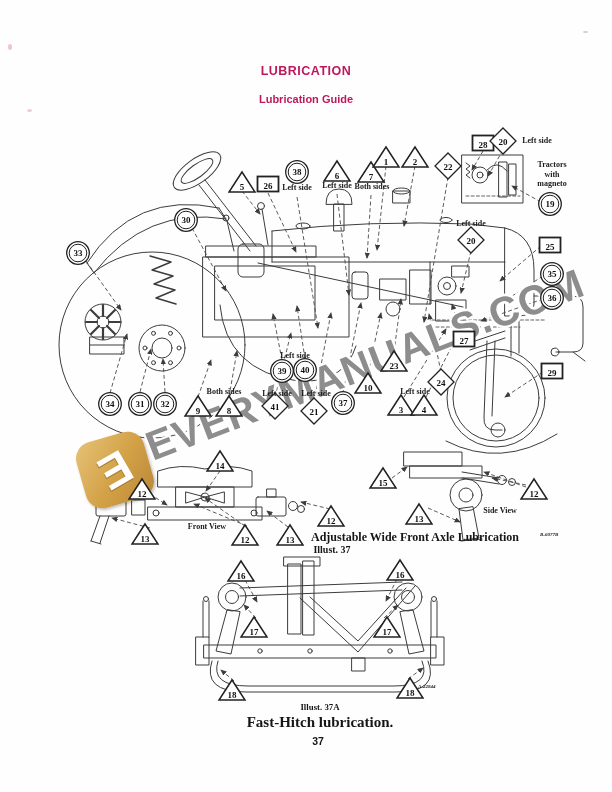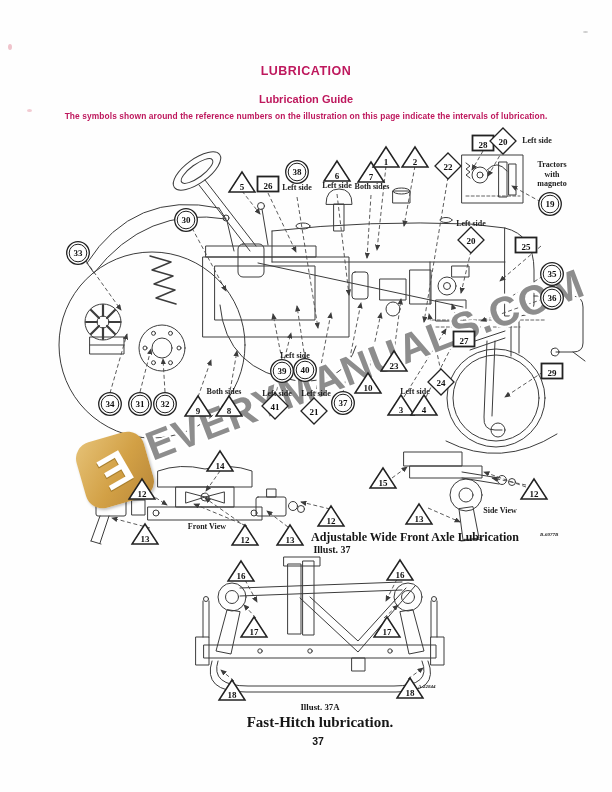--- a/index.html
+++ b/index.html
@@ -55,21 +55,20 @@
 <body>
 
 <div class="page">
 
   <div class="speck" id="speck1"></div>
   <div class="speck" id="speck2"></div>
   <div class="speck" id="speck3"></div>
 
   <div class="hdr" id="title">LUBRICATION</div>
   <div class="hdr" id="subtitle">Lubrication Guide</div>
-  <div class="hdr" id="intro">The symbols shown around the reference numbers on the illustration on this page indicate the intervals of lubrication.</div>
 
   <svg id="art" width="612" height="792" viewBox="0 0 612 792">
     <defs>
       <marker id="arr" markerWidth="7" markerHeight="6" refX="6" refY="3" orient="auto">
         <path d="M0,0 L7,3 L0,6 Z" fill="#3c3c3c"></path>
       </marker>
     </defs>
 
     <g class="ln">
 
@@ -342,21 +341,21 @@
         </svg></div>
       <div class="callout" style="left: 550px; top: 204px;"><svg width="27" height="27" viewBox="0 0 27 27">
           <circle cx="13.5" cy="13.5" r="11.3" fill="#fff" stroke="#222" stroke-width="1.3"></circle>
           <circle cx="13.5" cy="13.5" r="8.8" fill="none" stroke="#222" stroke-width="1"></circle>
           <text x="13.5" y="16.8" font-family="Liberation Serif,serif" font-size="9" font-weight="bold" text-anchor="middle" fill="#111">19</text>
         </svg></div>
       <div class="callout" style="left: 471px; top: 240px;"><svg width="29" height="29" viewBox="0 0 29 29">
           <polygon points="14.5,1.5 27.5,14.5 14.5,27.5 1.5,14.5" fill="#fff" stroke="#222" stroke-width="1.3"></polygon>
           <text x="14.5" y="18" font-family="Liberation Serif,serif" font-size="9" font-weight="bold" text-anchor="middle" fill="#111">20</text>
         </svg></div>
-      <div class="callout" style="left: 526px; top: 245px;"><svg width="24" height="18" viewBox="0 0 24 18">
+      <div class="callout" style="left: 550px; top: 245px;"><svg width="24" height="18" viewBox="0 0 24 18">
           <rect x="1.5" y="1.5" width="21" height="15" fill="#fff" stroke="#222" stroke-width="1.8"></rect>
           <text x="12" y="13.5" font-family="Liberation Serif,serif" font-size="9" font-weight="bold" text-anchor="middle" fill="#111">25</text>
         </svg></div>
       <div class="callout" style="left: 552px; top: 274px;"><svg width="27" height="27" viewBox="0 0 27 27">
           <circle cx="13.5" cy="13.5" r="11.3" fill="#fff" stroke="#222" stroke-width="1.3"></circle>
           <circle cx="13.5" cy="13.5" r="8.8" fill="none" stroke="#222" stroke-width="1"></circle>
           <text x="13.5" y="16.8" font-family="Liberation Serif,serif" font-size="9" font-weight="bold" text-anchor="middle" fill="#111">35</text>
         </svg></div>
       <div class="callout" style="left: 552px; top: 298px;"><svg width="27" height="27" viewBox="0 0 27 27">
           <circle cx="13.5" cy="13.5" r="11.3" fill="#fff" stroke="#222" stroke-width="1.3"></circle>

